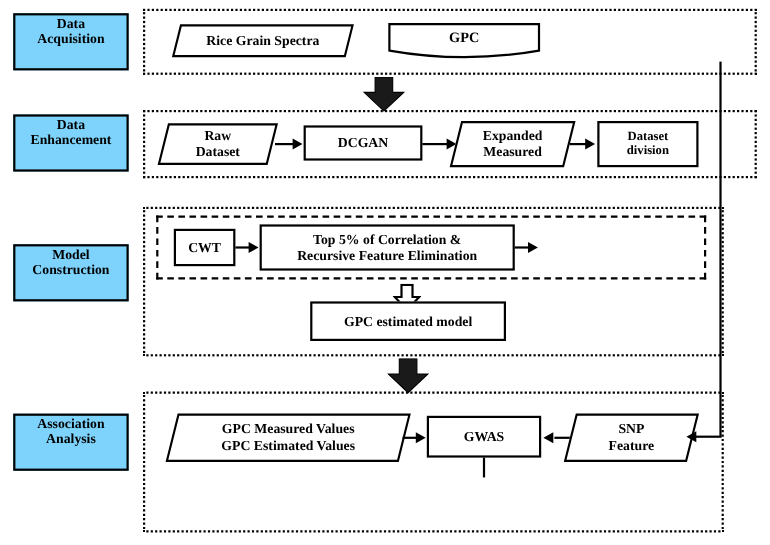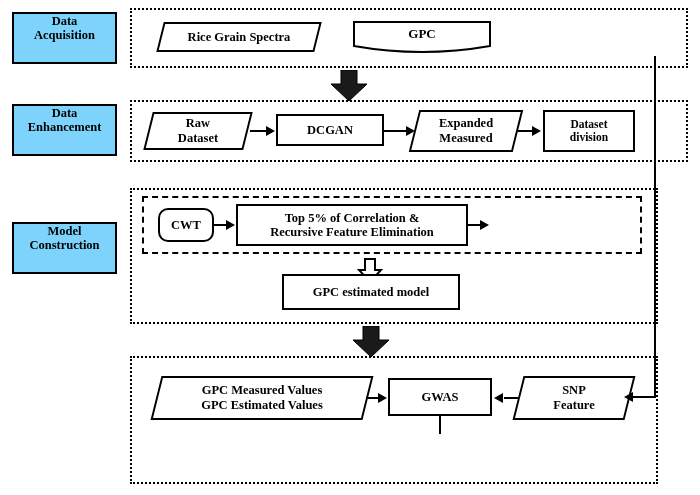--- a/index.html
+++ b/index.html
@@ -137,20 +137,24 @@
   <div class="abs stage-label" style="left:12px; top:104px; width:105px; height:52px;">
     <span style="white-space:pre-line;">Data
 Enhancement</span>
   </div>
 
   <div class="abs stage-label" style="left:12px; top:222px; width:105px; height:52px;">
     <span style="white-space:pre-line;">Model
 Construction</span>
   </div>
 
+  <div class="abs stage-label" style="left:12px; top:376px; width:105px; height:52px;">
+    <span style="white-space:pre-line;">Association
+Analysis</span>
+  </div>
 
   <div class="abs panel" style="left:130px; top:8px; width:558px; height:60px;"></div>
 
   <div class="abs para-wrap" style="left:160px; top:22px; width:158px; height:30px;">
     <div class="para-bg"></div>
     <div class="para-txt" style="white-space:pre-line;">Rice Grain Spectra</div>
   </div>
 
   <div class="abs banner" style="left:352px; top:20px; width:140px; height:36px;">
     <svg width="140" height="36" viewBox="0 0 140 36">
@@ -195,21 +199,21 @@
 
   <div class="abs node small" style="left:543px; top:110px; width:92px; height:42px;">
     <span style="white-space:pre-line;">Dataset
 division</span>
   </div>
 
   <div class="abs panel" style="left:130px; top:188px; width:528px; height:136px;"></div>
 
   <div class="abs panel-dashed" style="left:142px; top:196px; width:500px; height:58px;"></div>
 
-  <div class="abs node" style="left:158px; top:208px; width:56px; height:34px;border-radius:10px;">
+  <div class="abs node" style="left:158px; top:208px; width:56px; height:34px;">
     <span>CWT</span>
   </div>
 
   <div class="abs line-h" style="left:214px; top:224px; width:14px;"></div>
   <div class="abs arrow-r" style="left:226px; top:220px;"></div>
 
   <div class="abs node" style="left:236px; top:204px; width:232px; height:42px;">
     <span style="white-space:pre-line;">Top 5% of Correlation &amp;
 Recursive Feature Elimination</span>
   </div>

